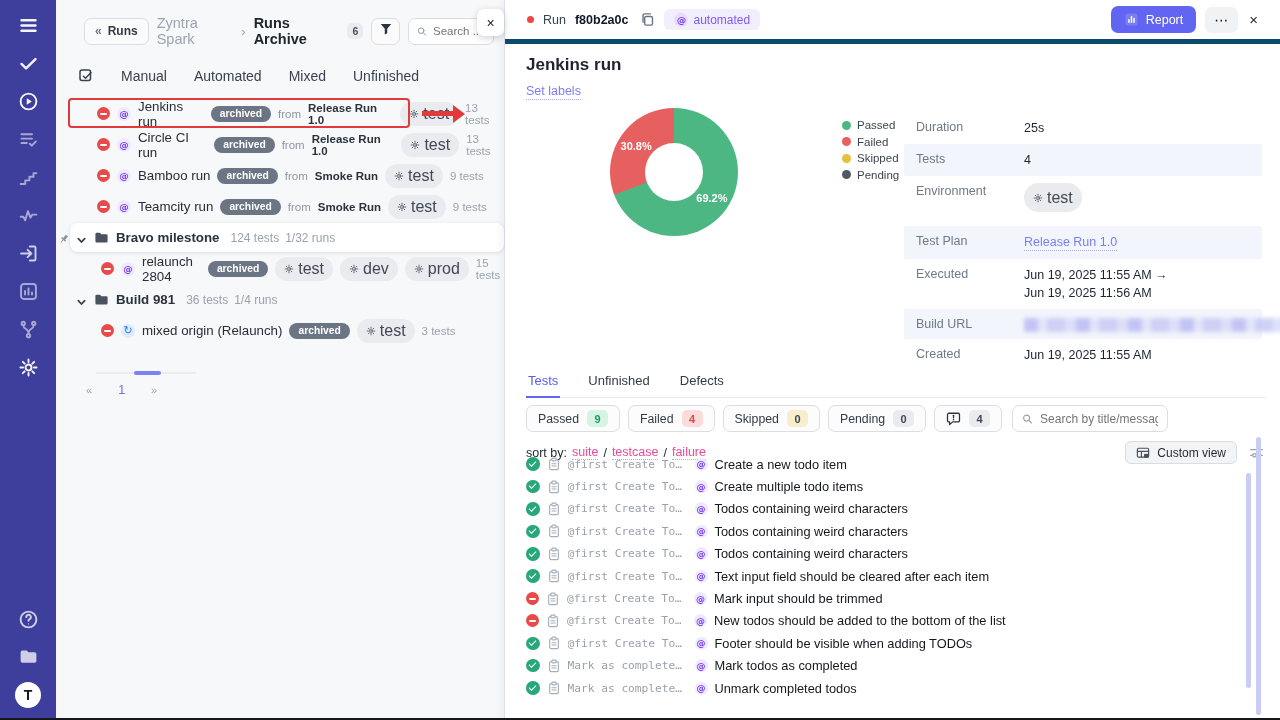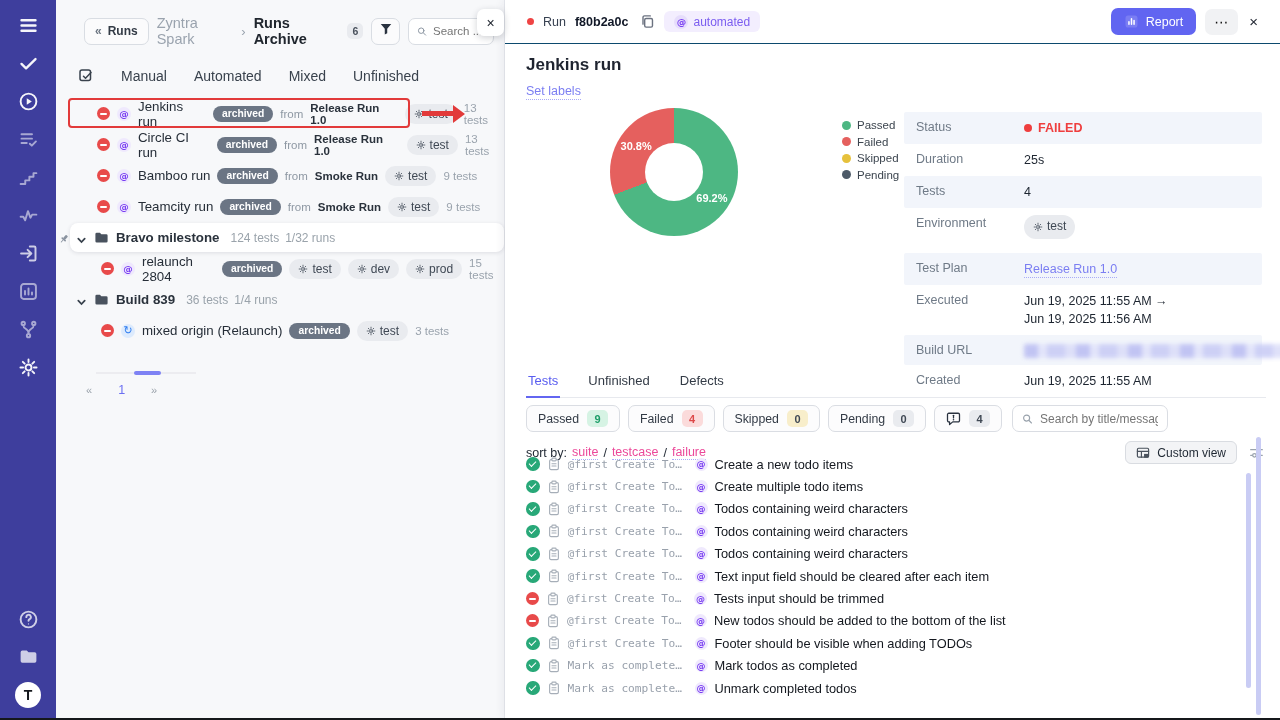--- a/index.html
+++ b/index.html
@@ -46,21 +46,21 @@
   .minus-circle::after { content:""; position:absolute; left:3px; right:3px; top:5.5px; height:2px; background:#fff; border-radius:1px; }
   .at-badge { width:14px; height:14px; border-radius:50%; background:#efe9fd; color:#7a3ff2; font-size:9.5px; font-weight:bold;
               display:flex; align-items:center; justify-content:center; flex-shrink:0; font-family:"DejaVu Sans", sans-serif; }
   .mixed-badge { width:14px; height:14px; border-radius:50%; background:#ddebfd; color:#2f7df0; font-size:11px;
               display:flex; align-items:center; justify-content:center; flex-shrink:0; font-family:"DejaVu Sans", sans-serif; }
   .run-name { font-size:13.3px; font-weight:500; color:#262e38; }
   .pill-archived { background:#6b7584; color:#fff; font-size:10.3px; padding:2.5px 9px; border-radius:999px; font-weight:600; }
   .from-label { font-size:11.5px; color:#8e98a3; }
   .from-value { font-size:11.5px; font-weight:bold; color:#2a323c; }
   .env-chip { display:inline-flex; align-items:center; gap:4px; background:#e9ebef; border-radius:999px; padding:3px 9px;
-              font-size:12px; color:#3f4854; }
+              font-size:16px; color:#3f4854; }
   .env-chip svg { width:10px; height:10px; color:#555e6a; }
   .tests-count { font-size:11.5px; color:#9aa3ad; }
   .folder-row { position:relative; display:flex; align-items:center; height:29px; margin:1px 0 1px 14px; padding-left:6px; gap:7px; }
   .folder-row.card { background:#fff; border-radius:8px; box-shadow:0 1px 4px rgba(30,35,60,.12); }
   .folder-name { font-size:13.3px; font-weight:600; color:#2a323c; }
   .folder-stats { display:flex; gap:6px; font-size:12px; color:#9aa3ab; margin-left:4px; }
   .pin { position:absolute; left:-12px; top:8px; width:12px; height:12px; color:#8a93a0; }
   .chev-down { width:11px; height:11px; color:#39424d; flex-shrink:0; }
   .folder-ic { width:15px; height:15px; color:#49525e; flex-shrink:0; }
   .ann-box { position:absolute; left:12px; top:0px; width:342px; height:30px; border:2.5px solid #e23a3a; border-radius:4px;
@@ -72,21 +72,21 @@
   .pg-track { height:2px; background:#ececf0; width:100px; margin-left:12px; position:relative; }
   .pg-thumb { position:absolute; left:38px; top:-1px; width:27px; height:3.5px; background:#7e82f4; border-radius:2px; }
   .pg-row { display:flex; align-items:center; gap:26px; margin:9px 0 0 2px; }
   .pg-btn { font-size:11px; color:#9aa2ab; cursor:pointer; }
   .pg-cur { font-size:12.5px; color:#6b6ff2; font-weight:500; }
 
   
   .detail-panel { position:absolute; left:505px; top:0; width:775px; height:718px; background:#fff;
                   box-shadow:-3px 0 8px rgba(30,35,60,.06); }
   .dp-header { position:absolute; left:0; top:0; right:0; height:44px; display:flex; align-items:center; gap:9px;
-               padding:0 20px 0 22px; border-bottom:1px solid #0c4a6e; }
+               padding:0 20px 0 22px; border-bottom:5px solid #0c4a6e; }
   .run-dot { width:7px; height:7px; border-radius:50%; background:#ef4444; }
   .run-label { font-size:12.5px; color:#374151; }
   .run-id { font-size:12.5px; font-weight:bold; color:#111827; }
   .copy-ic { width:15px; height:15px; color:#6b7280; cursor:pointer; margin-left:3px; }
   .auto-badge { display:inline-flex; align-items:center; gap:5px; background:#f3eefe; border-radius:6px; padding:3.5px 10px;
                 font-size:12px; color:#7a5cf0; }
   .btn-report { margin-left:auto; display:inline-flex; align-items:center; gap:7px; background:#6165f1; color:#fff;
                 border-radius:7px; height:27px; padding:0 13px; font-size:12.5px; cursor:pointer; }
   .btn-report svg { width:15px; height:15px; }
   .btn-more { width:33px; height:26px; background:#f1f2f4; border-radius:7px; display:flex; align-items:center;
@@ -403,21 +403,21 @@
         </span>
         <span class="tests-count">15 tests</span>
       </div>
       <div class="folder-row">
         <span class="chev-down"><svg viewBox="0 0 12 12" fill="none" stroke="currentColor" stroke-width="1.9" stroke-linecap="round" style="width:100%;height:100%">
             <path d="M2.5 4l3.5 3.7L9.5 4"></path>
           </svg></span>
         <span class="folder-ic"><svg viewBox="0 0 16 16" style="width:100%;height:100%">
             <path d="M1.5 4.2a1.4 1.4 0 0 1 1.4-1.4h3.4l1.5 1.7h5.3a1.4 1.4 0 0 1 1.4 1.4v6a1.4 1.4 0 0 1-1.4 1.4H2.9a1.4 1.4 0 0 1-1.4-1.4z" fill="currentColor"></path>
           </svg></span>
-        <span class="folder-name">Build 839</span>
+        <span class="folder-name">Build 981</span>
         <span class="folder-stats">
           <span>36 tests</span>
           <span>1/4 runs</span>
         </span>
       </div>
       <div class="run-row child">
         <span class="minus-circle"></span>
         <span class="mixed-badge">↻</span>
         <span class="run-name">mixed origin (Relaunch)</span>
         <span class="pill-archived">archived</span>
@@ -491,27 +491,20 @@
         <span class="legend-dot" style="background: rgb(230, 193, 60);"></span>
         <span>Skipped</span>
       </div>
       <div class="legend-item">
         <span class="legend-dot" style="background: rgb(77, 90, 104);"></span>
         <span>Pending</span>
       </div>
     </div>
 
   <div class="info-table" id="info-table">
-      <div class="info-row shaded">
-        <div class="info-label">Status</div>
-        <div class="info-value val-failed">
-          <span class="dot"></span>
-          <span>FAILED</span>
-        </div>
-      </div>
       <div class="info-row">
         <div class="info-label">Duration</div>
         <div class="info-value">25s</div>
       </div>
       <div class="info-row shaded">
         <div class="info-label">Tests</div>
         <div class="info-value">4</div>
       </div>
       <div class="info-row">
         <div class="info-label">Environment</div>
@@ -622,21 +615,21 @@
   <div class="tests-list" id="tests-list">
       <div class="test-row">
         <span class="ok-circle"></span>
         <span class="clip-ic"><svg viewBox="0 0 16 16" fill="none" stroke="currentColor" stroke-width="1.3" stroke-linecap="round" stroke-linejoin="round" style="width:100%;height:100%">
             <rect x="3" y="3" width="10" height="11.4" rx="1.6"></rect>
             <rect x="5.6" y="1.3" width="4.8" height="3.2" rx="1" fill="#fff"></rect>
             <path d="M5.6 7.6h4.8M5.6 10.2h4.8" stroke-width="1.15"></path>
           </svg></span>
         <span class="test-suite">@first Create To…</span>
         <span class="at-badge test-at">@</span>
-        <span class="test-title">Create a new todo items</span>
+        <span class="test-title">Create a new todo item</span>
       </div>
       <div class="test-row">
         <span class="ok-circle"></span>
         <span class="clip-ic"><svg viewBox="0 0 16 16" fill="none" stroke="currentColor" stroke-width="1.3" stroke-linecap="round" stroke-linejoin="round" style="width:100%;height:100%">
             <rect x="3" y="3" width="10" height="11.4" rx="1.6"></rect>
             <rect x="5.6" y="1.3" width="4.8" height="3.2" rx="1" fill="#fff"></rect>
             <path d="M5.6 7.6h4.8M5.6 10.2h4.8" stroke-width="1.15"></path>
           </svg></span>
         <span class="test-suite">@first Create To…</span>
         <span class="at-badge test-at">@</span>
@@ -688,21 +681,21 @@
       </div>
       <div class="test-row">
         <span class="minus-circle"></span>
         <span class="clip-ic"><svg viewBox="0 0 16 16" fill="none" stroke="currentColor" stroke-width="1.3" stroke-linecap="round" stroke-linejoin="round" style="width:100%;height:100%">
             <rect x="3" y="3" width="10" height="11.4" rx="1.6"></rect>
             <rect x="5.6" y="1.3" width="4.8" height="3.2" rx="1" fill="#fff"></rect>
             <path d="M5.6 7.6h4.8M5.6 10.2h4.8" stroke-width="1.15"></path>
           </svg></span>
         <span class="test-suite">@first Create To…</span>
         <span class="at-badge test-at">@</span>
-        <span class="test-title">Tests input should be trimmed</span>
+        <span class="test-title">Mark input should be trimmed</span>
       </div>
       <div class="test-row">
         <span class="minus-circle"></span>
         <span class="clip-ic"><svg viewBox="0 0 16 16" fill="none" stroke="currentColor" stroke-width="1.3" stroke-linecap="round" stroke-linejoin="round" style="width:100%;height:100%">
             <rect x="3" y="3" width="10" height="11.4" rx="1.6"></rect>
             <rect x="5.6" y="1.3" width="4.8" height="3.2" rx="1" fill="#fff"></rect>
             <path d="M5.6 7.6h4.8M5.6 10.2h4.8" stroke-width="1.15"></path>
           </svg></span>
         <span class="test-suite">@first Create To…</span>
         <span class="at-badge test-at">@</span>

